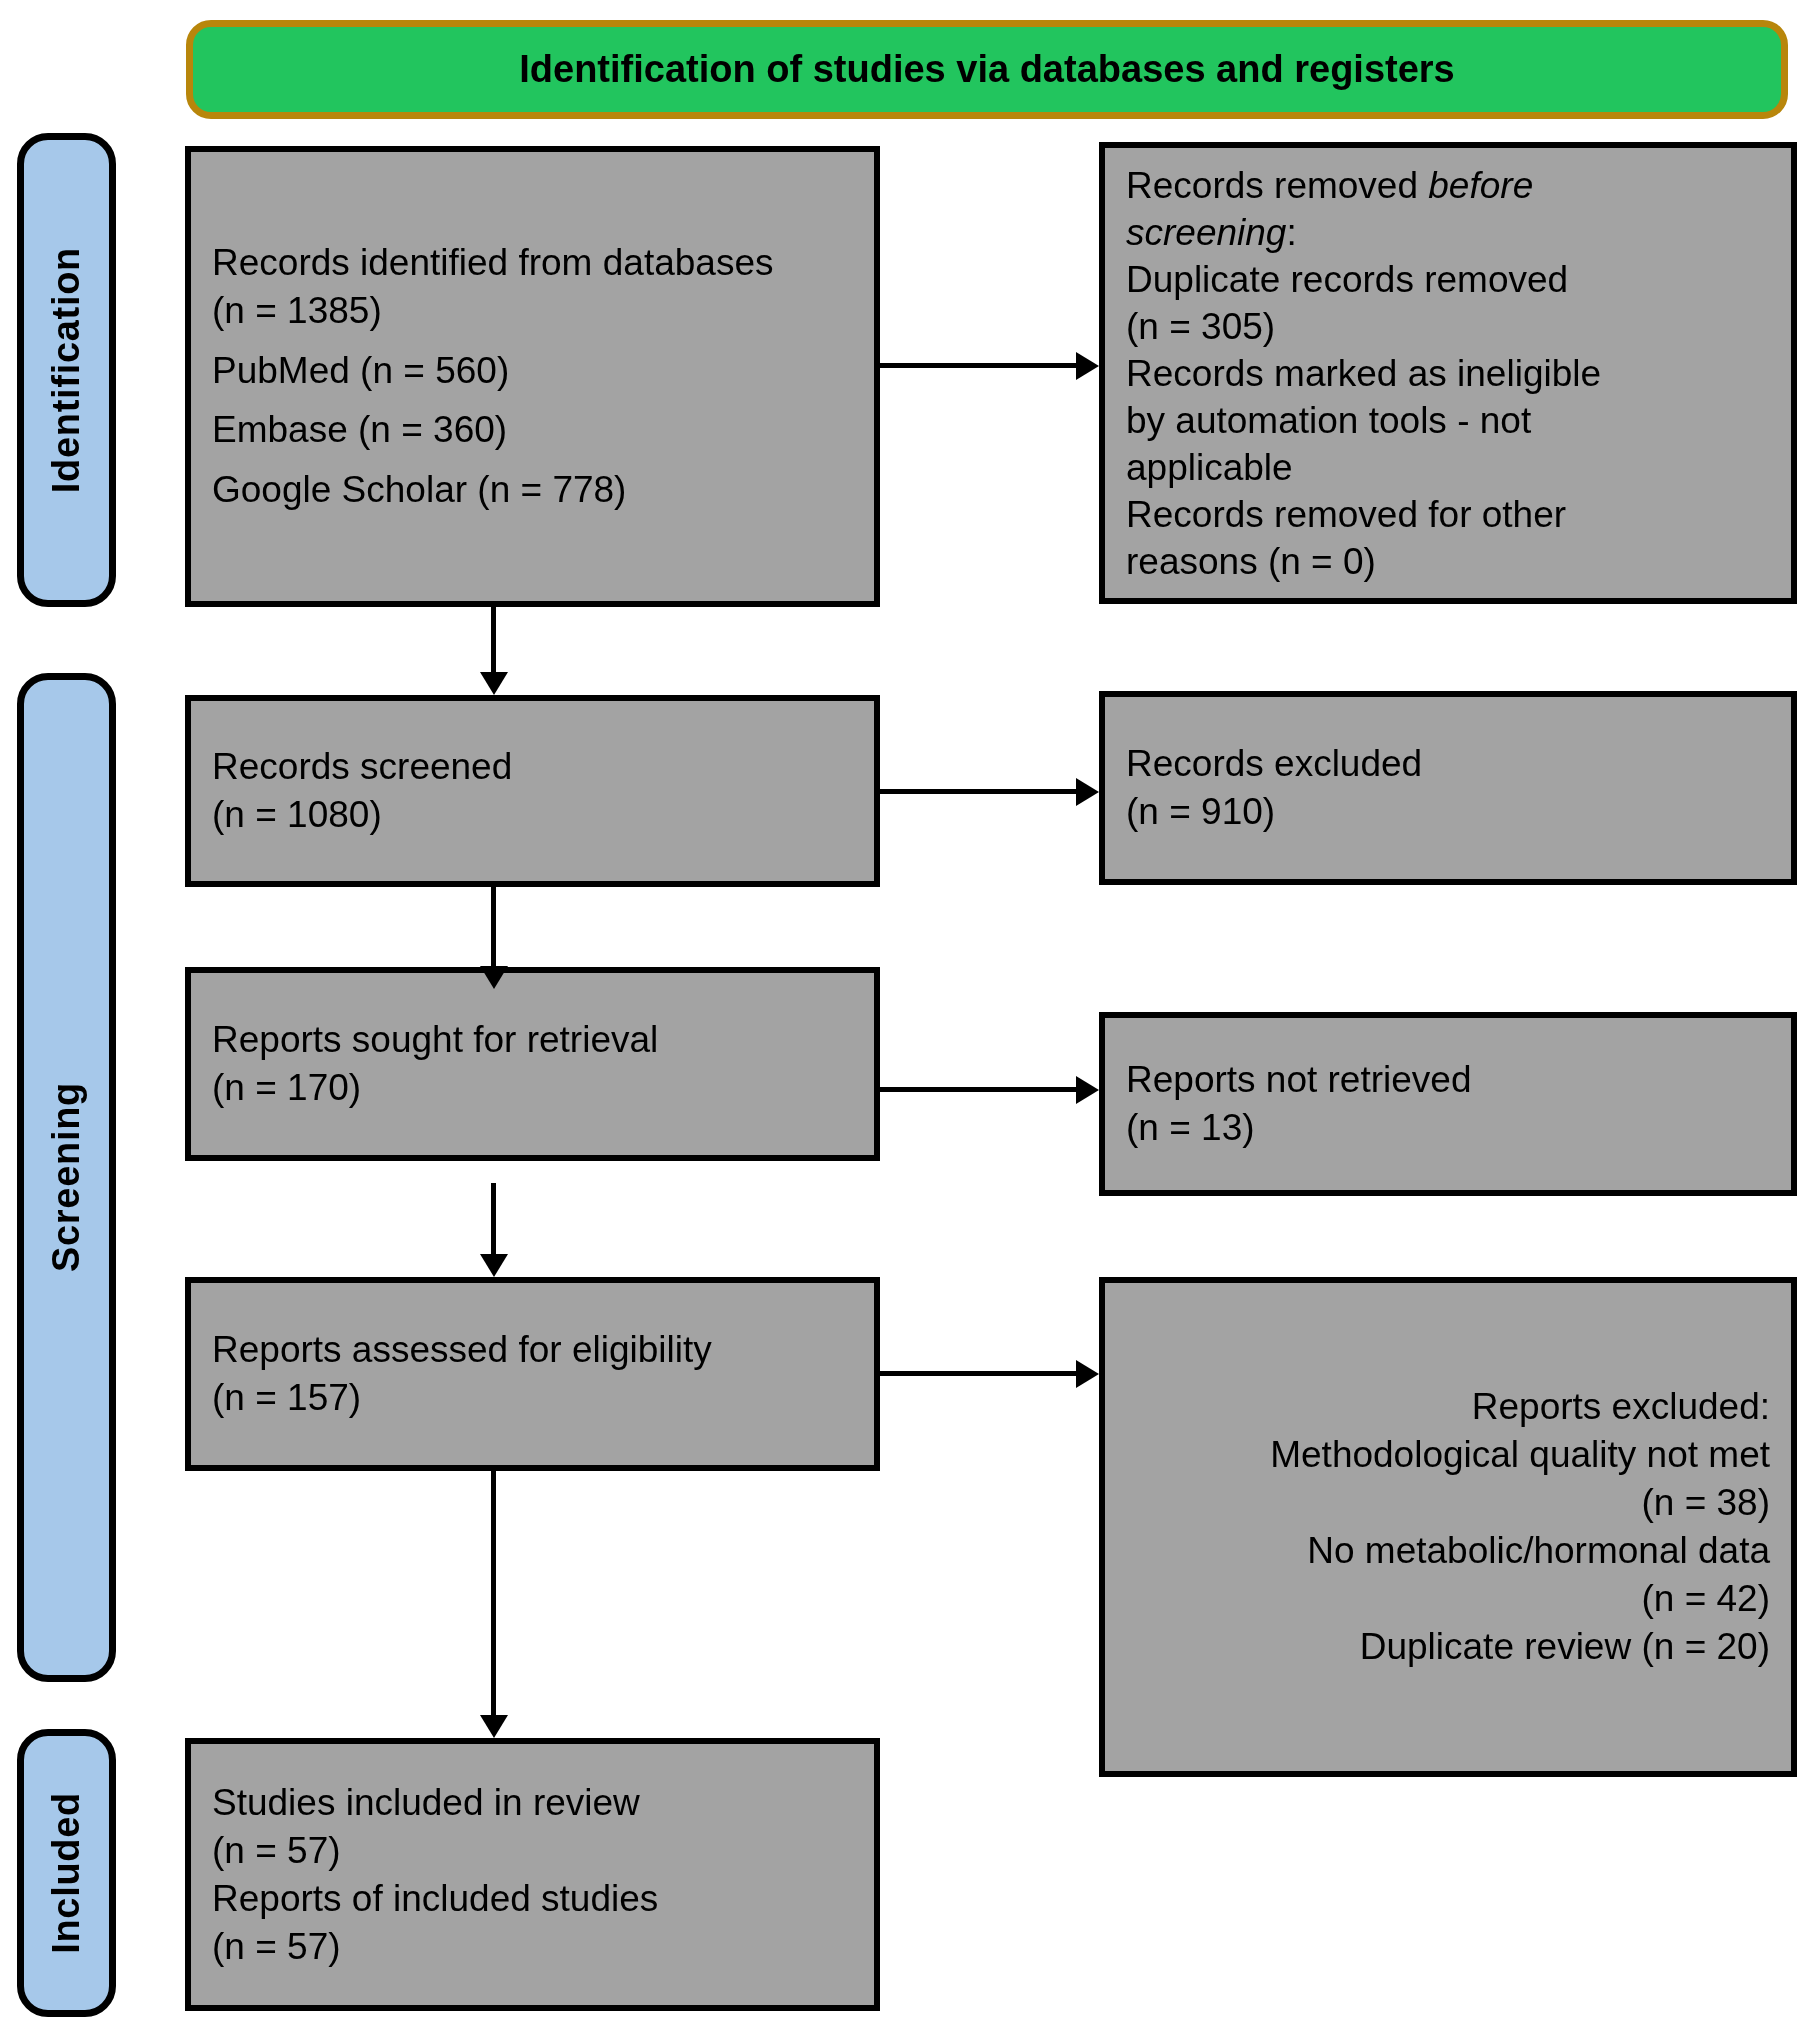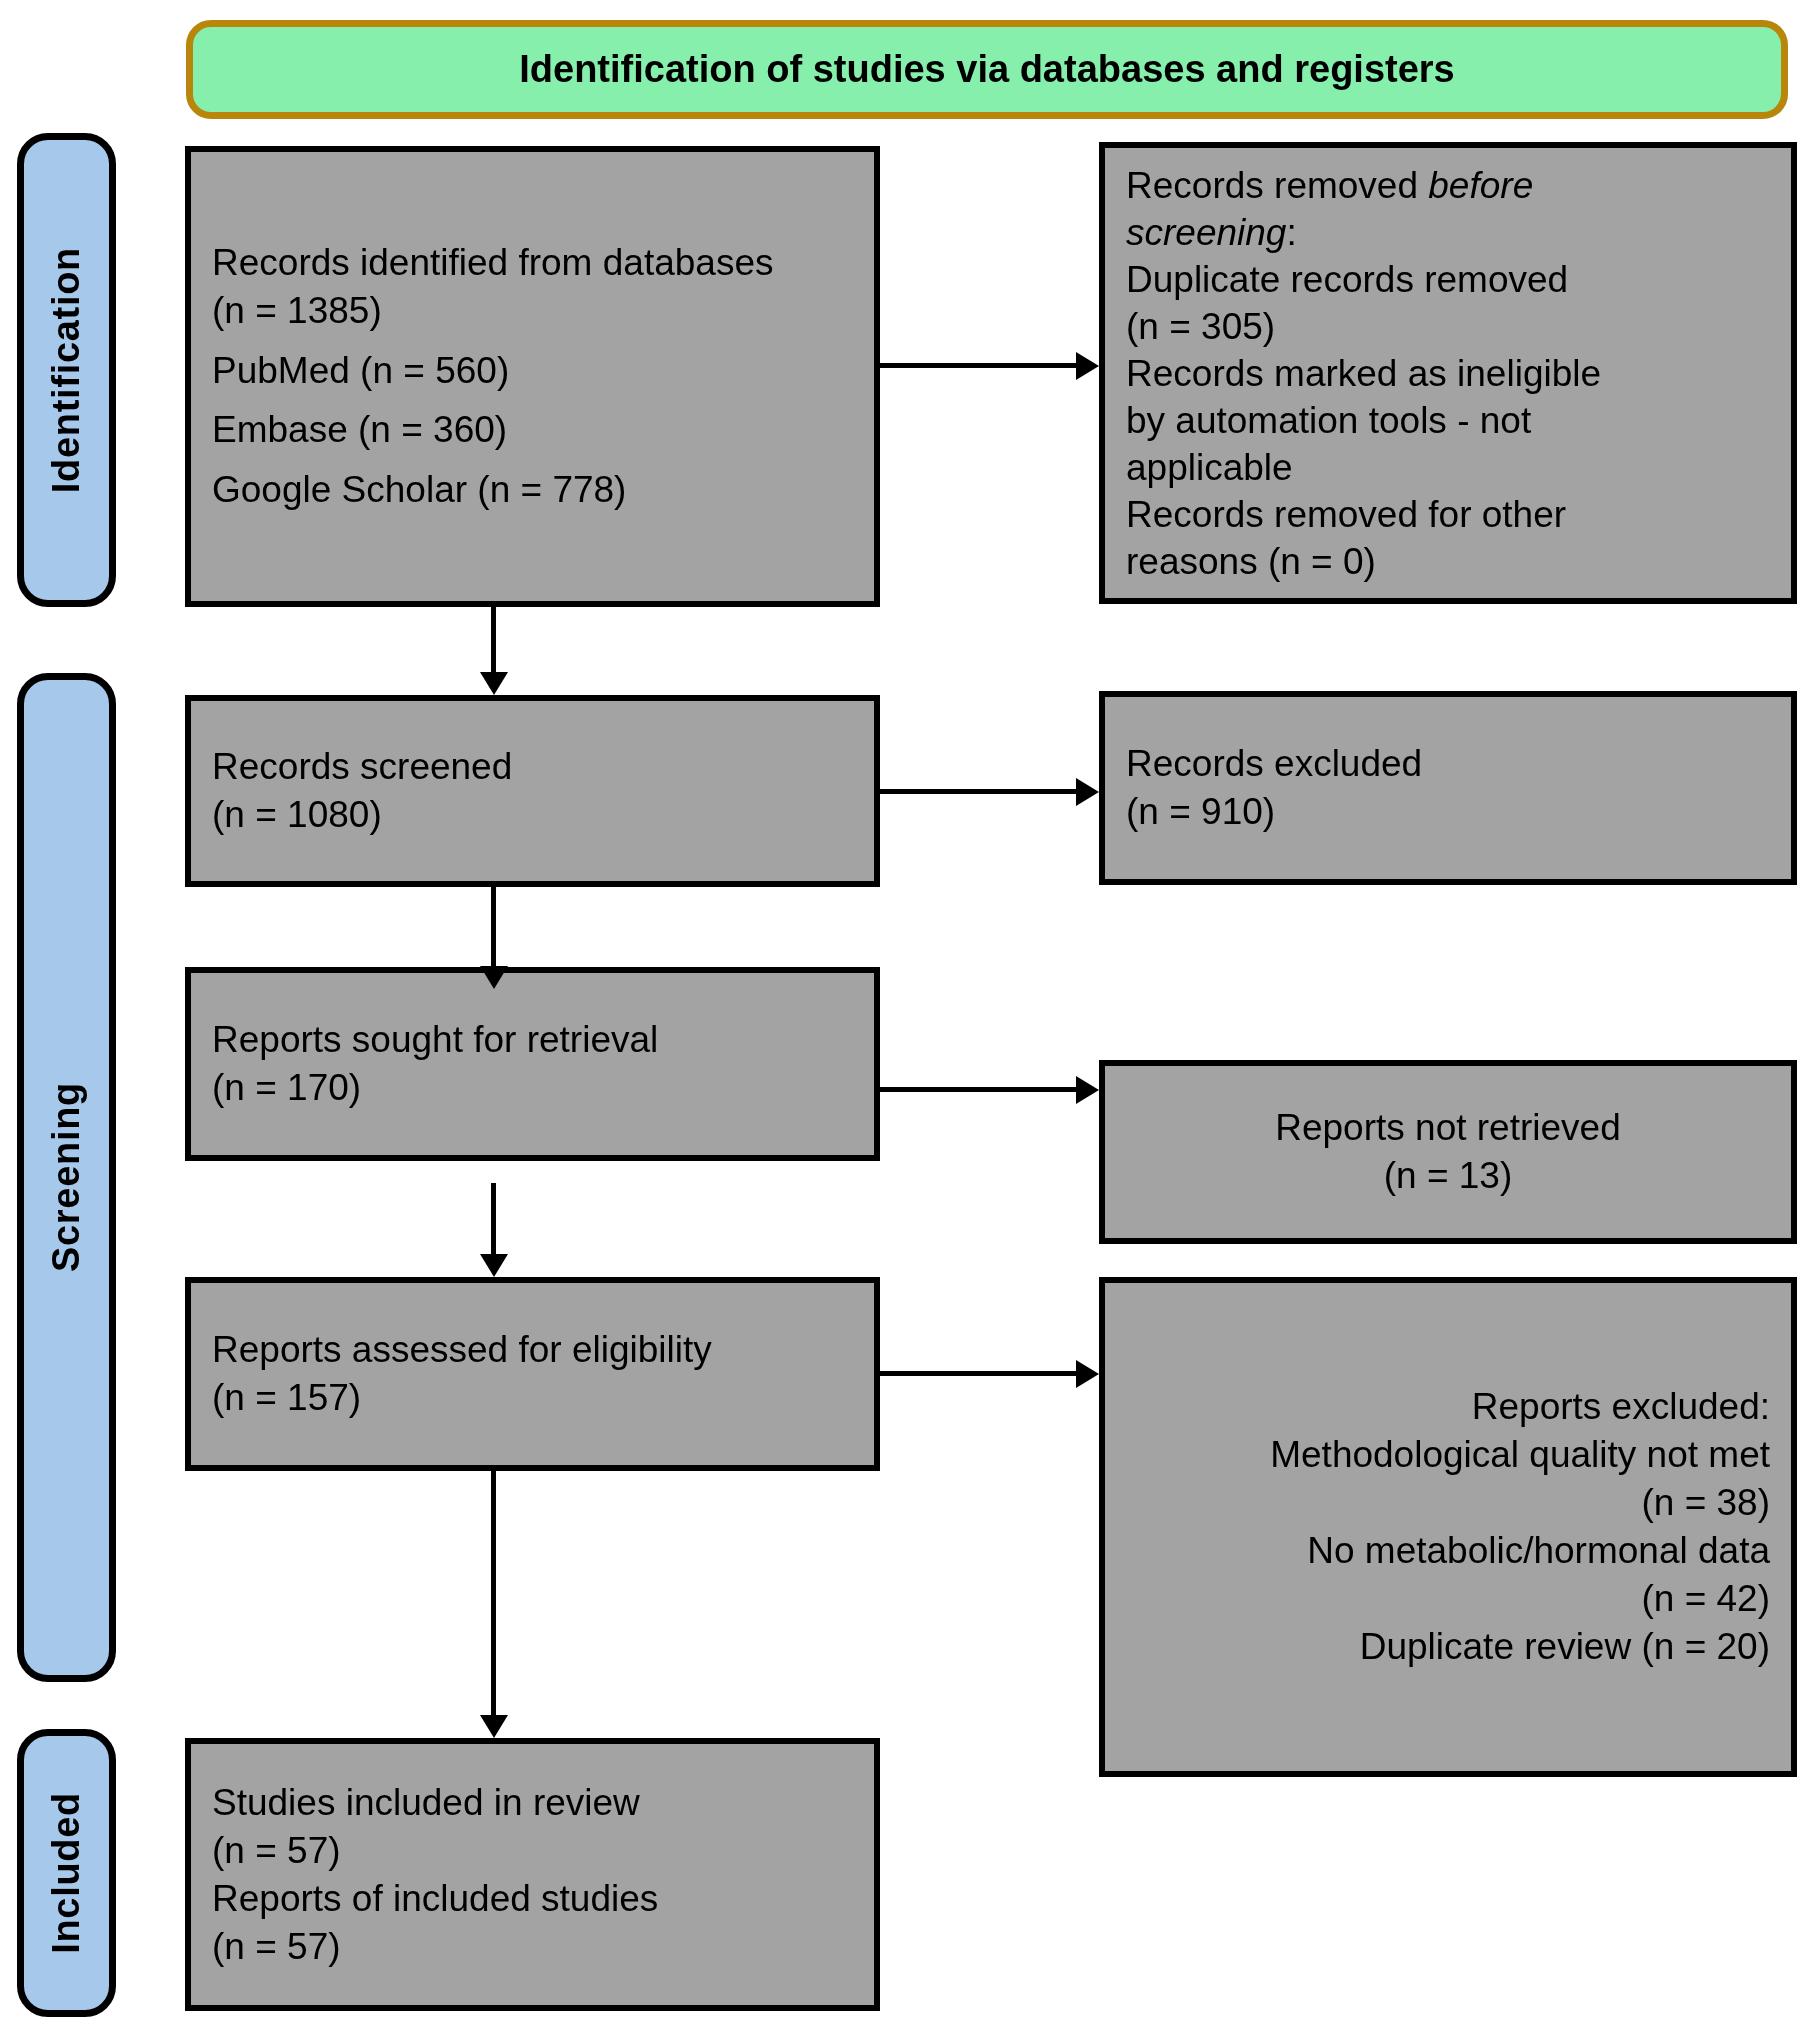--- a/index.html
+++ b/index.html
@@ -3,21 +3,21 @@
 <meta charset="utf-8">
 <style>
   html,body{margin:0;padding:0;background:#ffffff;}
   #canvas{
     position:relative;width:1810px;height:2035px;background:#ffffff;
     font-family:"Liberation Sans","DejaVu Sans",sans-serif;color:#000;
   }
   
   .banner{
     position:absolute;left:186px;top:19.6px;width:1602px;height:99px;
-    background:#86efac;border:7.2px solid #B8860B;border-radius:25px;
+    background:#22c55e;border:7.2px solid #B8860B;border-radius:25px;
     display:flex;align-items:center;justify-content:center;
     font-size:38px;font-weight:bold;box-sizing:border-box;
   }
   
   .stage{
     position:absolute;left:17px;width:99px;background:#A6C8EA;
     border:7.2px solid #000;border-radius:31px;box-sizing:border-box;
     display:flex;align-items:center;justify-content:center;
   }
   .stage span{
@@ -33,21 +33,21 @@
     box-sizing:border-box;display:flex;flex-direction:column;justify-content:center;
     padding:13px 21px;font-size:37px;line-height:48px;
   }
   .box .line{white-space:nowrap;}
   .box .line.gap{margin-top:11.7px;}
   #box-identified{left:185px;top:146px;width:695px;height:461px;}
   #box-removed{left:1099px;top:142px;width:698px;height:462px;line-height:47px;}
   #box-screened{left:185px;top:695px;width:695px;height:192px;}
   #box-records-excluded{left:1099px;top:691px;width:698px;height:194px;}
   #box-sought{left:185px;top:967px;width:695px;height:194px;}
-  #box-not-retrieved{left:1099px;top:1060px;width:698px;height:184px;align-items:center;}
+  #box-not-retrieved{left:1099px;top:1012px;width:698px;height:184px;}
   #box-assessed{left:185px;top:1277px;width:695px;height:194px;}
   #box-reports-excluded{left:1099px;top:1277px;width:698px;height:500px;align-items:flex-end;}
   #box-included{left:185px;top:1738px;width:695px;height:273px;}
   
   .arrow-down{position:absolute;width:29px;display:flex;flex-direction:column;align-items:center;}
   .arrow-down .shaft{width:5.9px;flex:1;background:#000;}
   .arrow-down .head{width:0;height:0;border-left:14.4px solid transparent;border-right:14.4px solid transparent;border-top:23.5px solid #000;}
   .arrow-right{position:absolute;height:29px;display:flex;flex-direction:row;align-items:center;}
   .arrow-right .shaft{height:5.9px;flex:1;background:#000;}
   .arrow-right .head{width:0;height:0;border-top:14.4px solid transparent;border-bottom:14.4px solid transparent;border-left:23.5px solid #000;}

